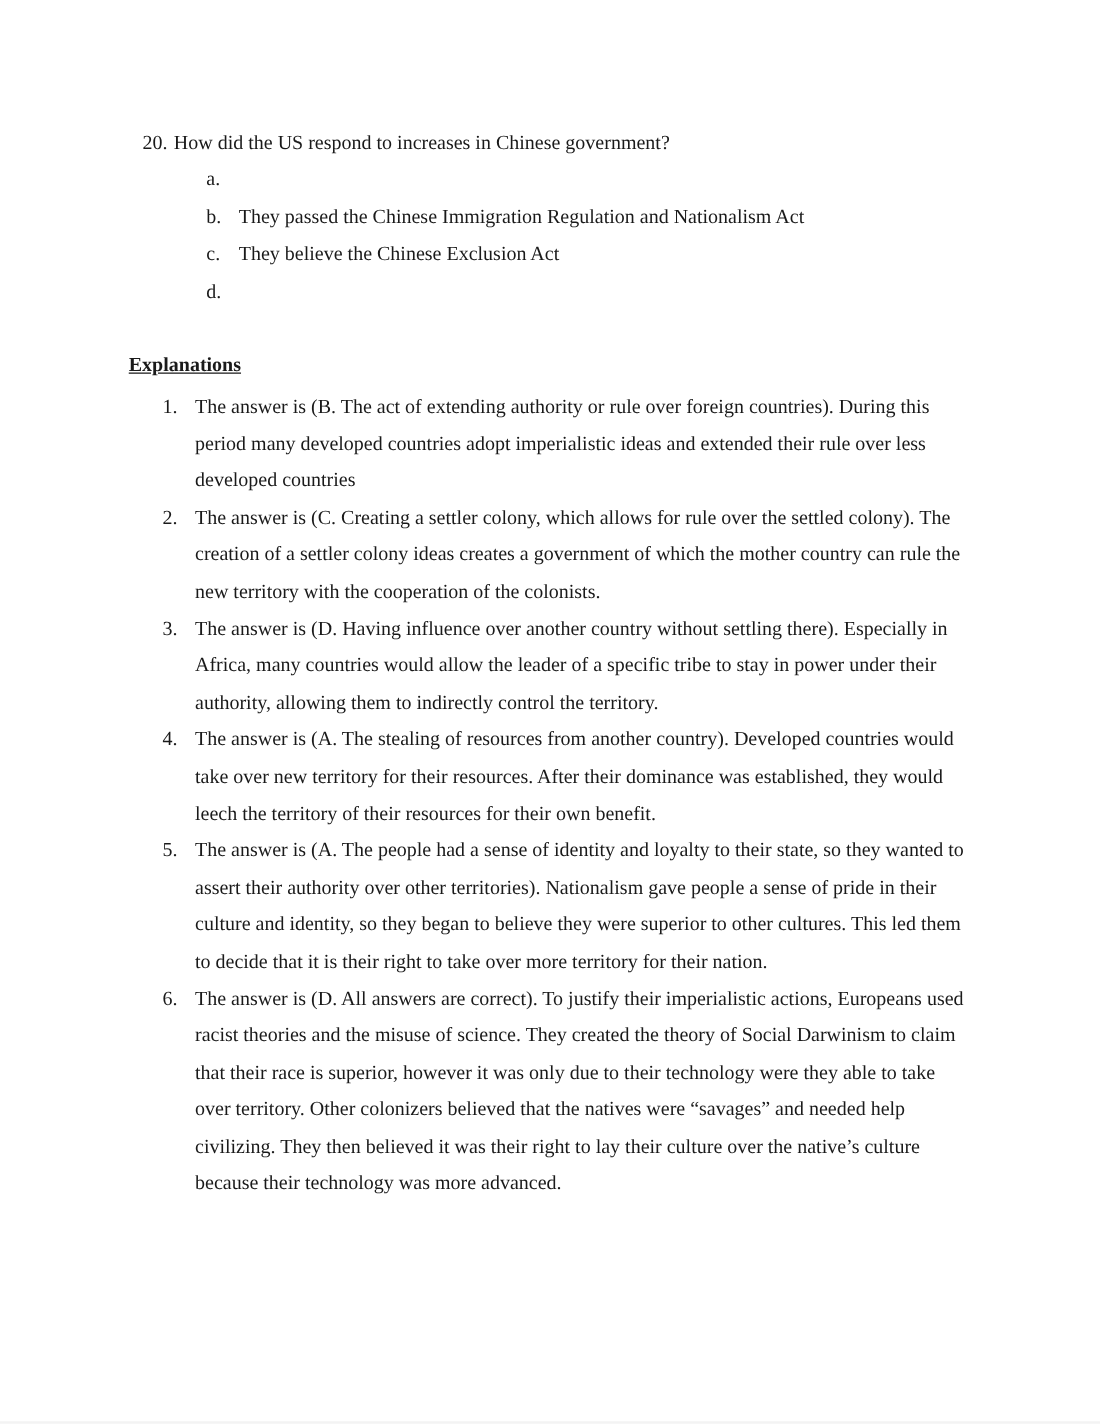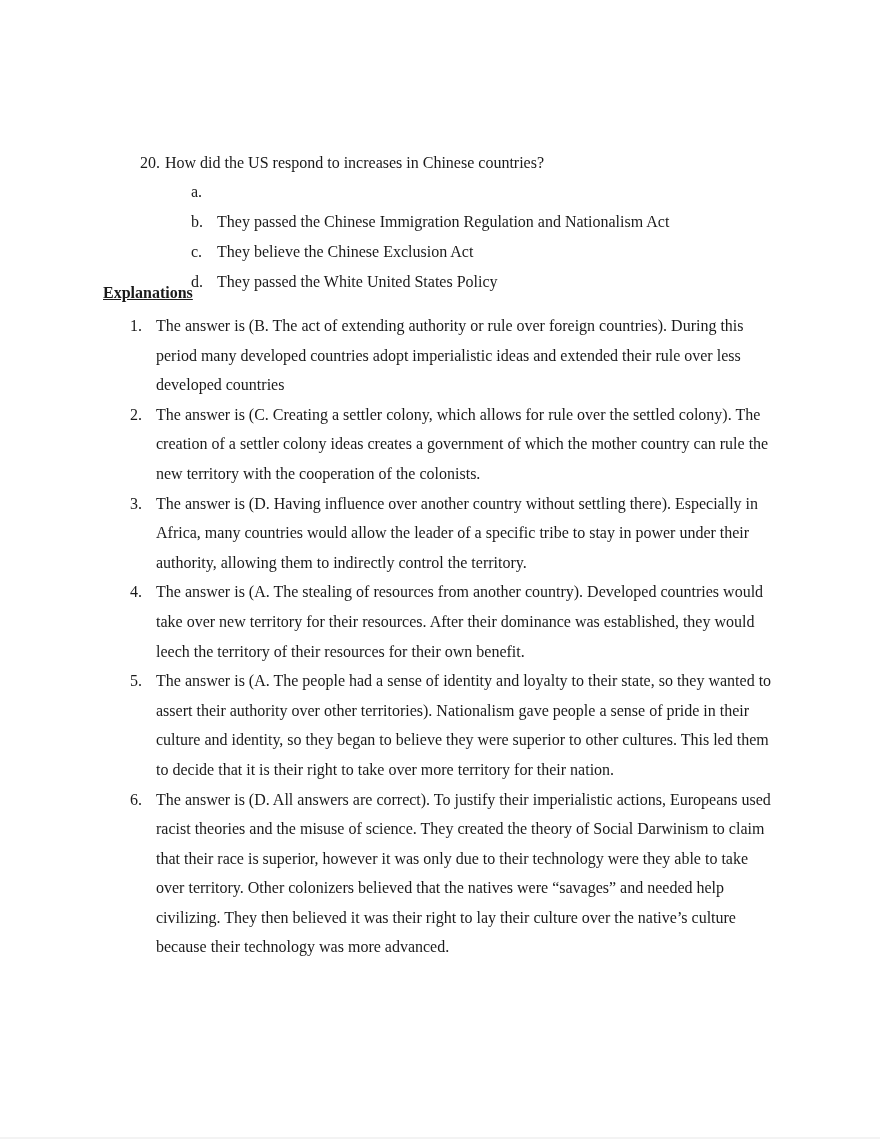--- a/index.html
+++ b/index.html
@@ -24,24 +24,23 @@
       background: #ffffff;
     }
     .page-bottom-edge {
       position: absolute;
       left: 0; top: 1137px;
       width: 880px; height: 2px;
       background: #f3f3f3;
     }
     .question {
       position: absolute;
-      left: 140px;
+      left: 114px;
       top: 103px;
       width: 700px;
-      margin-top: 48px;
     }
     .q-stem {
       display: flex;
       height: 24px;
       line-height: 24px;
     }
     .q-num { width: 25px; }
     .options {
       margin-top: 5px;
       padding-left: 51px;
@@ -81,37 +80,36 @@
     }
   </style>
 </head>
 <body>
 
 <div class="page">
 
   <div class="question">
     <div class="q-stem">
       <span class="q-num">20.</span>
-      <span>How did the US respond to increases in Chinese countries?</span>
+      <span>How did the US respond to increases in Chinese government?</span>
     </div>
     <div class="options">
       <div class="option">
         <span class="opt-letter">a.</span>
       </div>
       <div class="option">
         <span class="opt-letter">b.</span>
         <span>They passed the Chinese Immigration Regulation and Nationalism Act</span>
       </div>
       <div class="option">
         <span class="opt-letter">c.</span>
         <span>They believe the Chinese Exclusion Act</span>
       </div>
       <div class="option">
         <span class="opt-letter">d.</span>
-        <span>They passed the White United States Policy</span>
       </div>
     </div>
   </div>
 
   <div class="explanations-heading">Explanations</div>
 
   <div class="expl-list">
     <div class="expl-item">
       <span class="expl-num">1.</span>
       <span class="expl-text">The answer is (B. The act of extending authority or rule over foreign countries). During this period many developed countries adopt imperialistic ideas and extended their rule over less developed countries</span>

